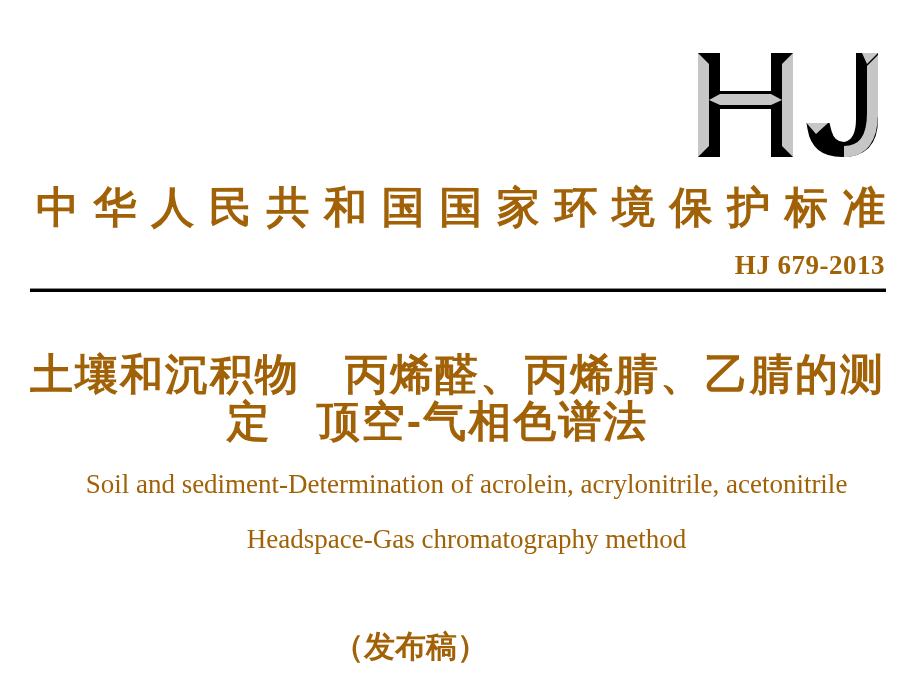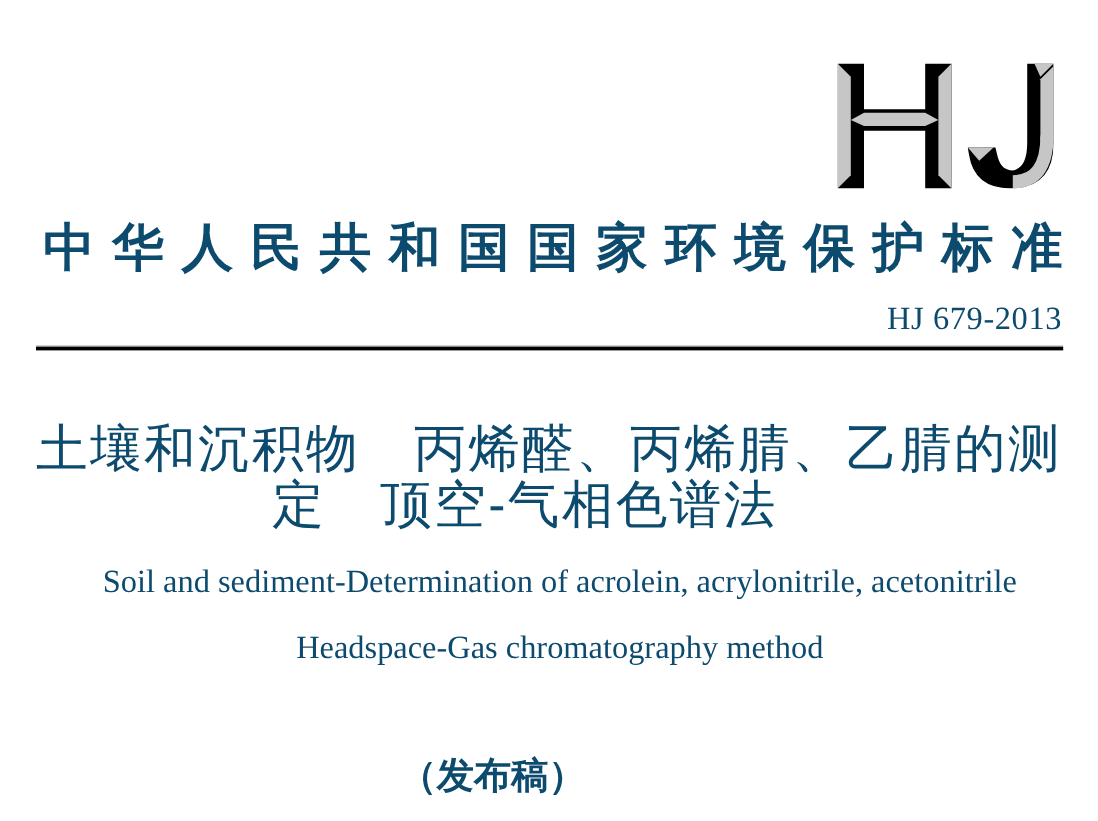--- a/index.html
+++ b/index.html
@@ -2,21 +2,21 @@
 <html><head>
 <meta charset="utf-8">
 <style>
   html, body { margin: 0; padding: 0; background: #ffffff; }
   .page {
     position: relative;
     width: 915px;
     height: 684px;
     background: #ffffff;
     overflow: hidden;
-    color: #0c4a6e;
+    color: #a16207;
     font-family: "Liberation Serif", "DejaVu Serif", serif;
   }
 
   .logo {
     position: absolute;
     left: 698px;
     top: 53px;
     width: 180px;
     height: 104px;
   }
@@ -32,41 +32,41 @@
     letter-spacing: 14.6px;
     white-space: nowrap;
   }
 
   .std-num {
     position: absolute;
     top: 250px;
     right: 30px;
     font-size: 27px;
     line-height: 30px;
-    font-weight: normal;
+    font-weight: bold;
     letter-spacing: 0.5px;
   }
 
   .rule {
     position: absolute;
     left: 30px;
     top: 288px;
     width: 856px;
     height: 4px;
     background: linear-gradient(to bottom, #8a8a8a 0, #8a8a8a 1px, #000 1px, #000 100%);
   }
 
   .title-zh {
     position: absolute;
     left: 0;
     top: 351px;
     width: 915px;
     text-align: center;
     font-family: "Liberation Sans", "DejaVu Sans", sans-serif;
-    font-weight: normal;
+    font-weight: bold;
     font-size: 43px;
     line-height: 47px;
     letter-spacing: 2px;
   }
   .title-zh .line2 { padding-right: 40px; }
 
   .title-en {
     position: absolute;
     left: 0;
     width: 915px;

